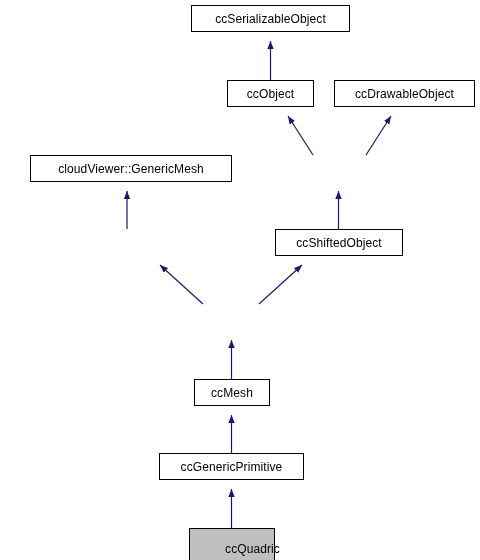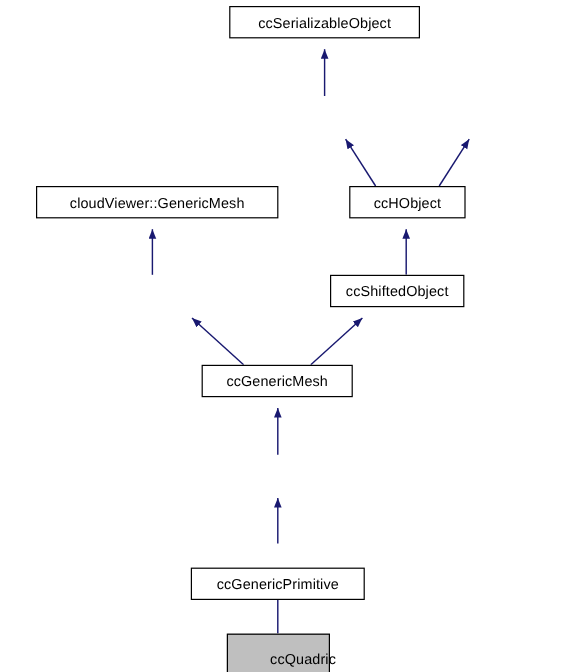--- a/index.html
+++ b/index.html
@@ -73,41 +73,44 @@
       <path d="M231.5,453 L231.5,415"></path>
 
       <path d="M231.5,528 L231.5,489"></path>
     </g>
   </svg>
 
   <div class="node" style="left:191px; top:5px; width:159px; height:27px;">
     <span>ccSerializableObject</span>
   </div>
 
+  <div class="node" style="left:227px; top:80px; width:87px; height:27px;">
+    <span>ccObject</span>
+  </div>
 
+  <div class="node" style="left:334px; top:80px; width:141px; height:27px;">
+    <span>ccDrawableObject</span>
+  </div>
 
   <div class="node" style="left:30px; top:155px; width:202px; height:27px;">
     <span>cloudViewer::GenericMesh</span>
   </div>
 
-  <div class="node" style="left:291px; top:155px; width:97px; height:27px;">
-    <span>ccHObject</span>
+
+
+  <div class="node" style="left:275px; top:229px; width:128px; height:27px;">
+    <span>ccShiftedObject</span>
   </div>
 
 
-  <div class="node" style="left:275px; top:229px; width:112px; height:27px;">
-    <span>ccShiftedObject</span>
+  <div class="node" style="left:194px; top:379px; width:76px; height:27px;">
+    <span>ccMesh</span>
   </div>
 
-  <div class="node" style="left:168px; top:304px; width:126px; height:27px;">
-    <span>ccGenericMesh</span>
-  </div>
-
-
-  <div class="node" style="left:159px; top:473px; width:145px; height:27px;">
+  <div class="node" style="left:159px; top:453px; width:145px; height:27px;">
     <span>ccGenericPrimitive</span>
   </div>
 
   <div class="node highlight" style="left:189px; top:528px; width:86px; height:41px;padding-left:41px;">
     <span>ccQuadric</span>
   </div>
 
 </div>
 
 </body></html>

